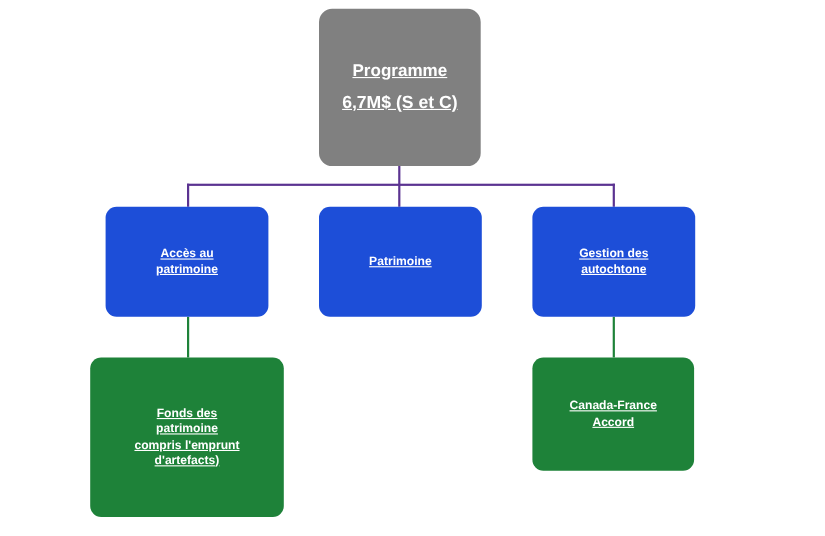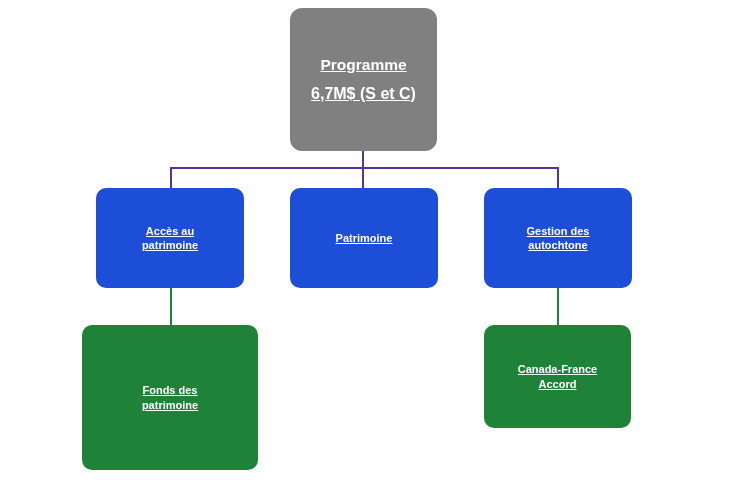--- a/index.html
+++ b/index.html
@@ -177,20 +177,22 @@
     <span class="node-text">
       <span class="line">Gestion des</span>
       <span class="line">autochtone</span>
     </span>
   </div>
 
   <div class="node node-green node-green-1">
     <span class="node-text">
       <span class="line">Fonds des</span>
       <span class="line">patrimoine</span>
+      <span class="line">compris l'emprunt</span>
+      <span class="line">d'artefacts)</span>
     </span>
   </div>
 
   <div class="node node-green node-green-2">
     <span class="node-text">
       <span class="line">Canada-France</span>
       <span class="line">Accord</span>
     </span>
   </div>
 

